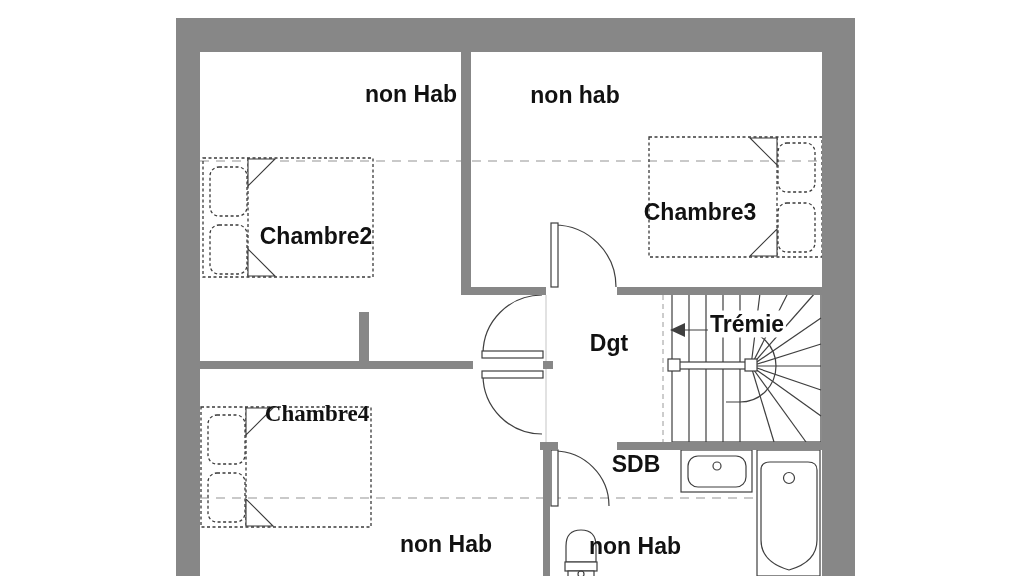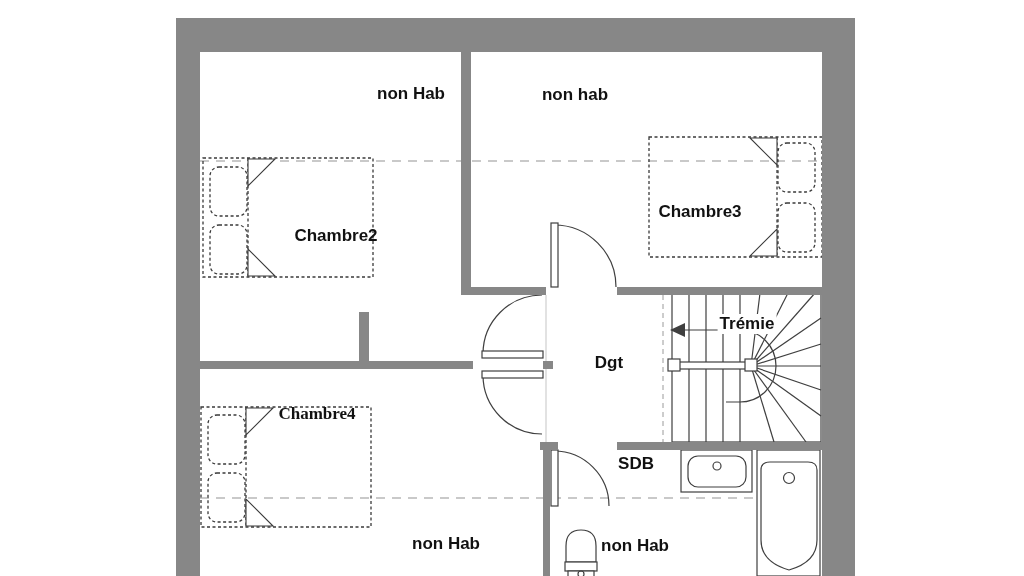--- a/index.html
+++ b/index.html
@@ -5,21 +5,21 @@
   html,body{margin:0;padding:0;background:#ffffff;}
   .plan{
     position:relative;width:1024px;height:576px;background:#ffffff;overflow:hidden;
     font-family:"Liberation Sans", sans-serif;
   }
   .wall{position:absolute;background:#878787;}
   svg.linework{position:absolute;left:0;top:0;z-index:2;}
   .wallLayer{z-index:3;}
   .lbl{
     position:absolute;z-index:5;transform:translate(-50%,-50%);
-    font-weight:bold;font-size:17px;color:#111111;white-space:nowrap;letter-spacing:0px;
+    font-weight:bold;font-size:23px;color:#111111;white-space:nowrap;letter-spacing:0px;
   }
   .lbl.bg{background:#ffffff;padding:0 2px;}
   
   .thin{stroke:#3f3f3f;stroke-width:1.2;fill:none;}
   .thinfill{stroke:#3f3f3f;stroke-width:1.2;fill:#ffffff;}
   .dash{stroke:#b8b8b8;stroke-width:1.5;fill:none;stroke-dasharray:9 7;}
   .dashdk{stroke:#9a9a9a;stroke-width:1;fill:none;stroke-dasharray:5 4;}
   .faint{stroke:#cfcfcf;stroke-width:1.2;fill:none;}
   .bedline{stroke:#3a3a3a;stroke-width:1.3;fill:none;stroke-dasharray:3 2.5;}
   .bedfillw{stroke:#3a3a3a;stroke-width:1.1;fill:#ffffff;}
@@ -145,22 +145,22 @@
   <div class="wall wallLayer" style="left:617px;top:287px;width:205px;height:8px;"></div>
   <div class="wall wallLayer" style="left:200px;top:361px;width:273px;height:8px;"></div>
   <div class="wall wallLayer" style="left:359px;top:312px;width:10px;height:49px;"></div>
   <div class="wall wallLayer" style="left:543px;top:361px;width:10px;height:8px;"></div>
   <div class="wall wallLayer" style="left:540px;top:442px;width:18px;height:8px;"></div>
   <div class="wall wallLayer" style="left:617px;top:442px;width:205px;height:8px;"></div>
   <div class="wall wallLayer" style="left:543px;top:442px;width:7px;height:134px;"></div>
 
   <div class="lbl" style="left:411px;top:94px;">non Hab</div>
   <div class="lbl" style="left:575px;top:95px;">non hab</div>
-  <div class="lbl" style="left:316px;top:236px;margin-left:20px;">Chambre2</div>
+  <div class="lbl" style="left:316px;top:236px;">Chambre2</div>
   <div class="lbl" style="left:700px;top:212px;">Chambre3</div>
   <div class="lbl" style="left:317px;top:414px;font-family:Liberation Serif, serif;">Chambre4</div>
-  <div class="lbl" style="left:609px;top:363px;">Dgt</div>
+  <div class="lbl" style="left:609px;top:343px;">Dgt</div>
   <div class="lbl bg" style="left:736px;top:324px;margin-left:11px;">Trémie</div>
   <div class="lbl" style="left:636px;top:464px;">SDB</div>
   <div class="lbl" style="left:446px;top:544px;">non Hab</div>
   <div class="lbl" style="left:635px;top:546px;">non Hab</div>
 
 </div>
 
 </body></html>

